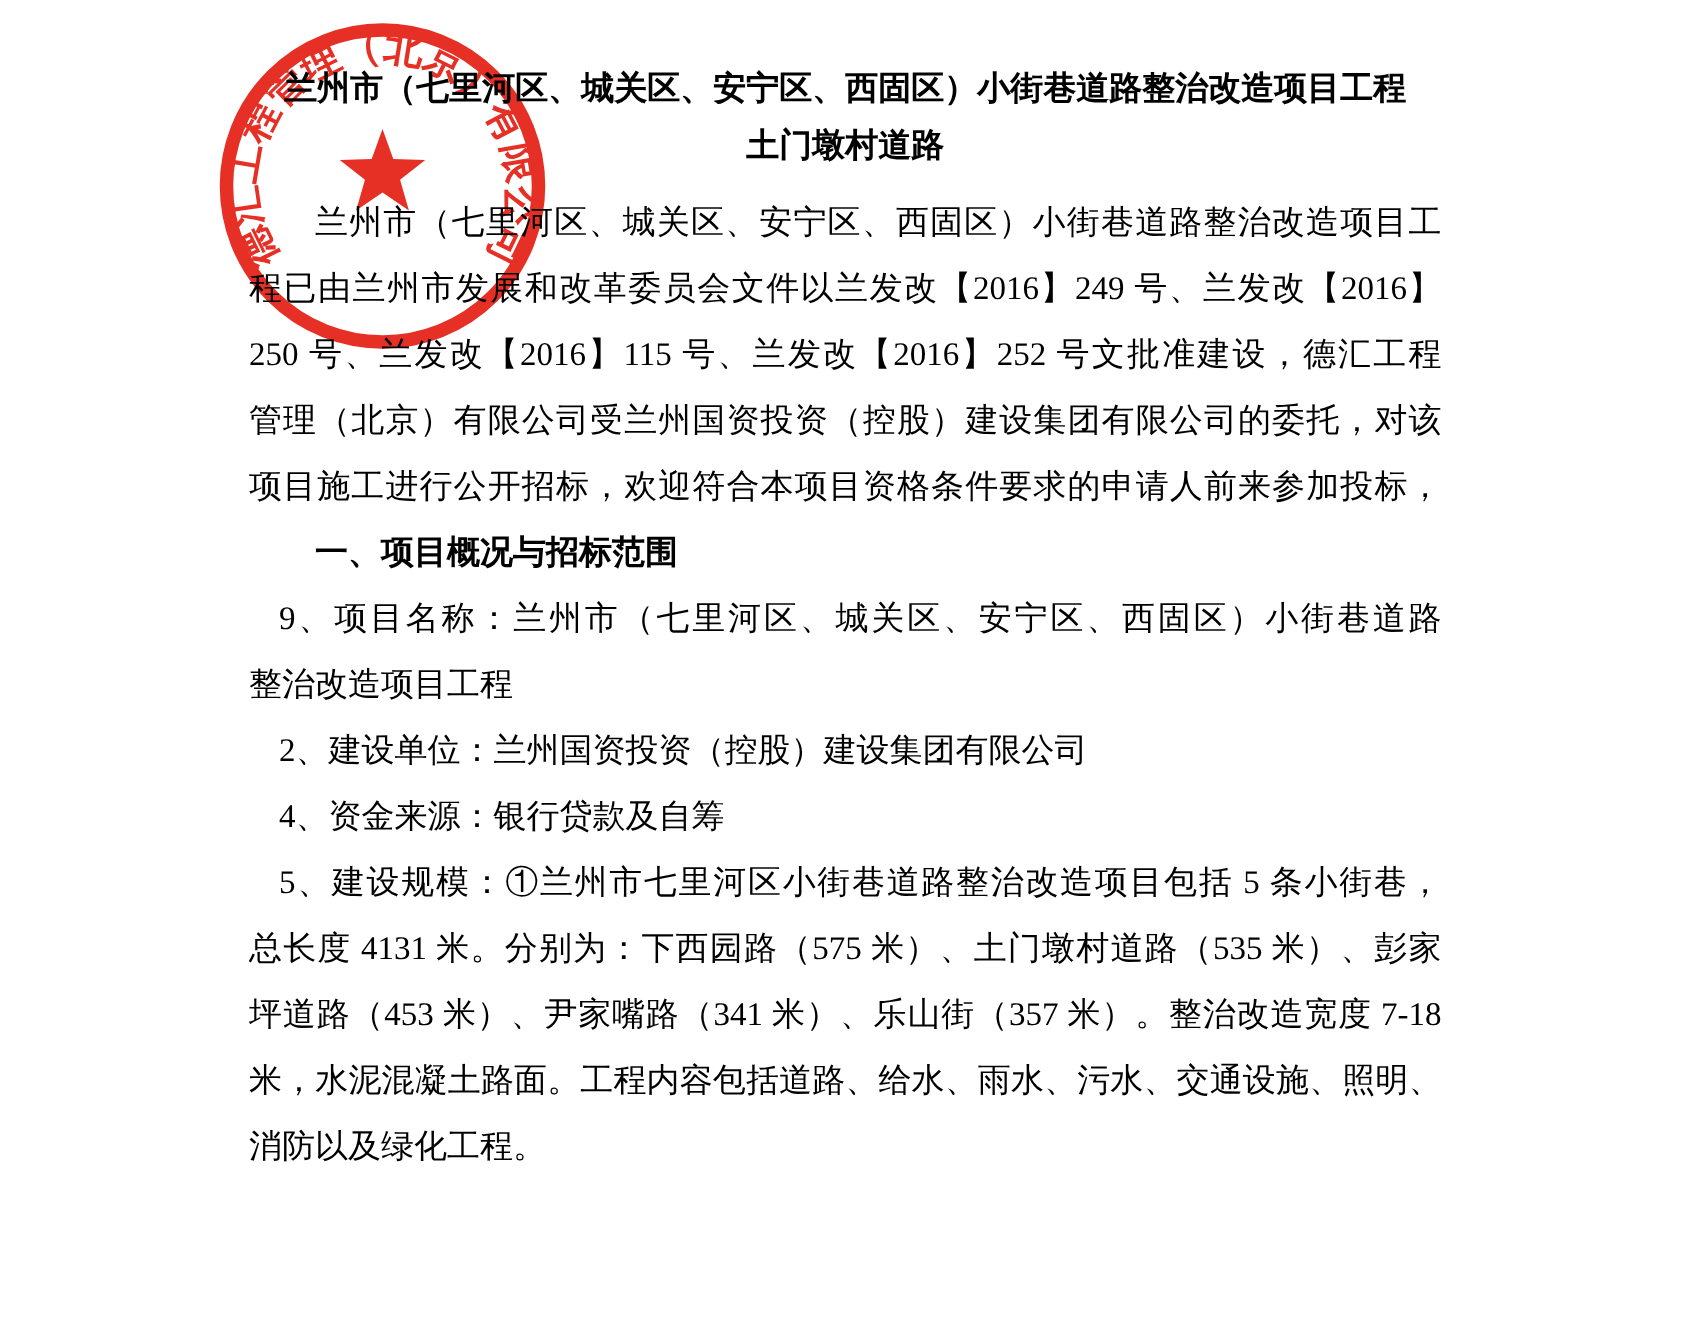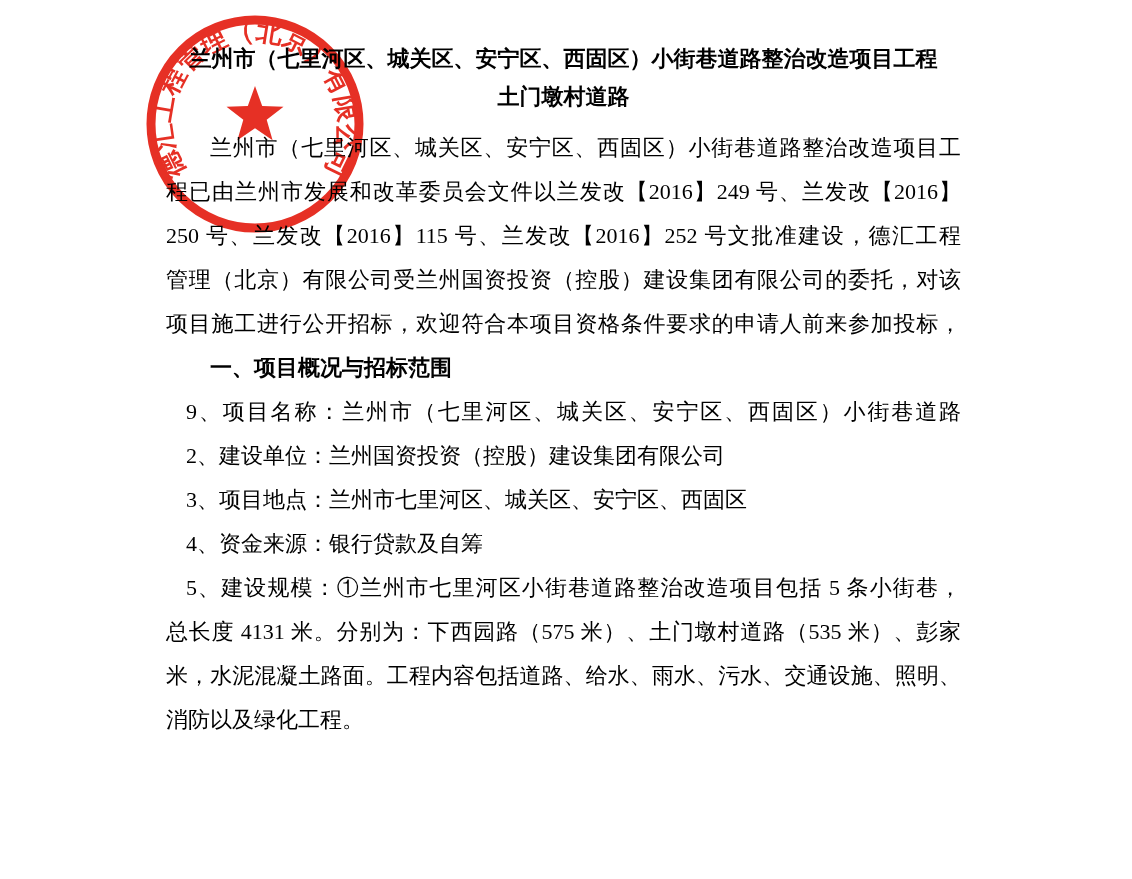--- a/index.html
+++ b/index.html
@@ -64,25 +64,26 @@
     <div class="title-line">土门墩村道路</div>
   </div>
   <div id="doc-lines">
       <div class="line ind2 just">兰州市（七里河区、城关区、安宁区、西固区）小街巷道路整治改造项目工</div>
       <div class="line just">程已由兰州市发展和改革委员会文件以兰发改【2016】249 号、兰发改【2016】</div>
       <div class="line just">250 号、兰发改【2016】115 号、兰发改【2016】252 号文批准建设，德汇工程</div>
       <div class="line just">管理（北京）有限公司受兰州国资投资（控股）建设集团有限公司的委托，对该</div>
       <div class="line just">项目施工进行公开招标，欢迎符合本项目资格条件要求的申请人前来参加投标，</div>
       <div class="line ind2 heading">一、项目概况与招标范围</div>
       <div class="line ind1 just">9、项目名称：兰州市（七里河区、城关区、安宁区、西固区）小街巷道路</div>
+      <div class="line">整治改造项目工程</div>
       <div class="line ind1">2、建设单位：兰州国资投资（控股）建设集团有限公司</div>
-      <div class="line ind1">3、项目地点：兰州市七里河区、城关区、安宁区、西固区</div>
       <div class="line ind1">4、资金来源：银行贷款及自筹</div>
       <div class="line ind1 just">5、建设规模：①兰州市七里河区小街巷道路整治改造项目包括 5 条小街巷，</div>
       <div class="line just">总长度 4131 米。分别为：下西园路（575 米）、土门墩村道路（535 米）、彭家</div>
+      <div class="line just">坪道路（453 米）、尹家嘴路（341 米）、乐山街（357 米）。整治改造宽度 7-18</div>
       <div class="line just">米，水泥混凝土路面。工程内容包括道路、给水、雨水、污水、交通设施、照明、</div>
       <div class="line">消防以及绿化工程。</div>
     </div>
 </div>
 
 <div class="stamp">
   <svg viewBox="0 0 240 234" xmlns="http://www.w3.org/2000/svg">
     <circle cx="119" cy="114" r="104" fill="none" stroke-width="9" stroke="#e41e12"></circle>
     <polygon points="119,76 126.2,96 147.5,96.7 130.7,109.8 136.6,130.3 119,118.3 101.4,130.3 107.3,109.8 90.5,96.7 111.8,96" fill="#e41e12"></polygon>
     <path id="seal-text-arc" d="M 52.8 165.7 A 84 84 0 1 1 185.2 165.7" fill="none"></path>

